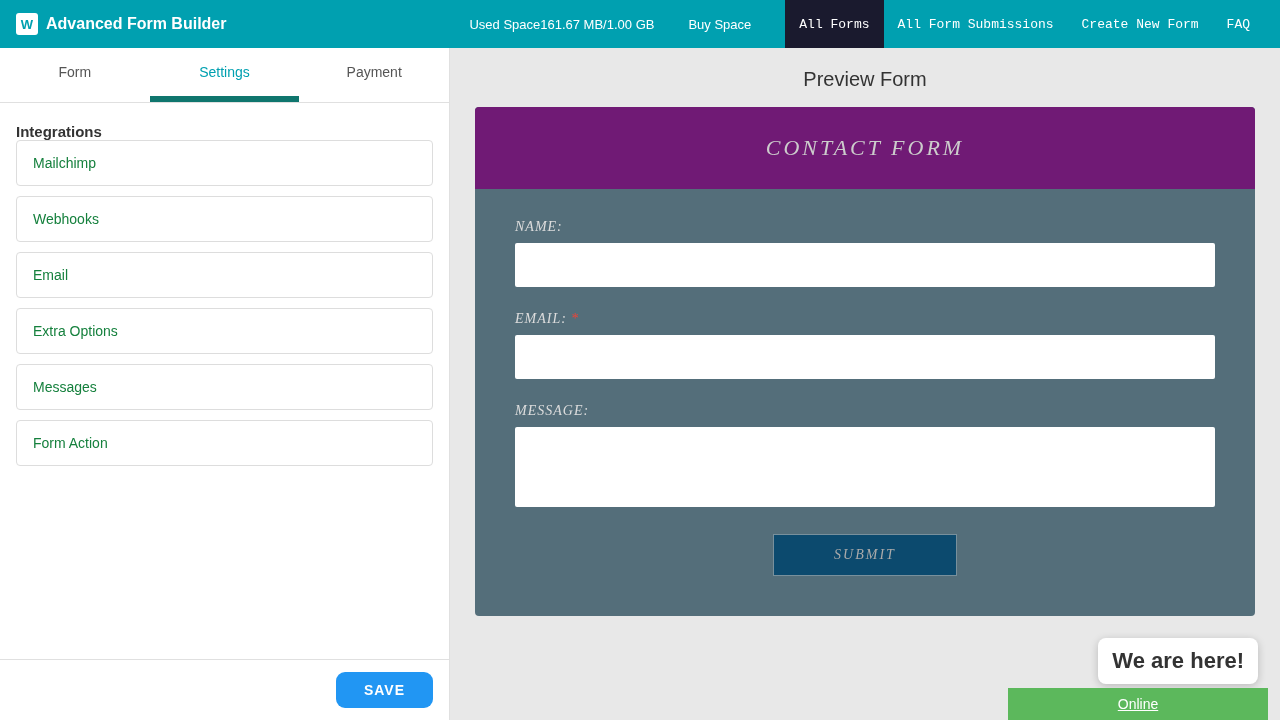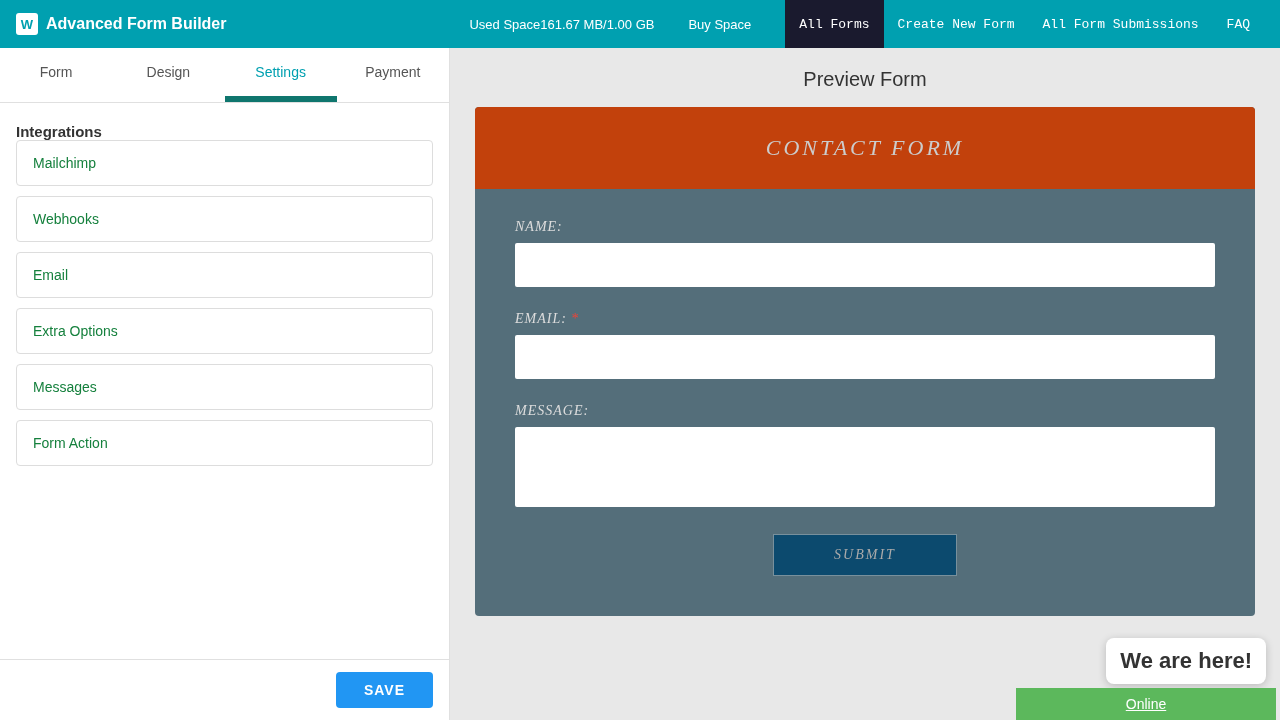--- a/index.html
+++ b/index.html
@@ -123,21 +123,21 @@
       display: flex;
       justify-content: flex-end;
       padding: 12px 16px;
       border-top: 1px solid #e0e0e0;
     }
     .save-btn {
       background: #2196f3;
       color: white;
       border: none;
       padding: 10px 28px;
-      border-radius: 4px;
+      border-radius: 9px;
       font-size: 14px;
       font-weight: bold;
       cursor: pointer;
       letter-spacing: 1px;
     }
 
     
     .preview-area {
       flex: 1;
       overflow-y: auto;
@@ -152,21 +152,21 @@
       font-weight: normal;
     }
     .preview-form-container {
       background: #546e7a;
       border-radius: 4px;
       overflow: hidden;
       max-width: 780px;
       margin: 0 auto;
     }
     .preview-form-header {
-      background: #c2410c;
+      background: #701a75;
       padding: 28px;
       text-align: center;
     }
     .preview-form-header-title {
       font-family: 'Georgia', cursive;
       font-style: italic;
       color: #ccc;
       font-size: 22px;
       letter-spacing: 3px;
     }
@@ -223,21 +223,21 @@
       font-size: 14px;
       letter-spacing: 2px;
       cursor: pointer;
       text-transform: uppercase;
     }
 
     
     .chat-widget {
       position: fixed;
       bottom: 0;
-      right: 4px;
+      right: 12px;
       width: 260px;
     }
     .chat-bubble {
       background: white;
       border-radius: 8px;
       padding: 10px 14px;
       margin: 0 10px 4px auto;
       width: fit-content;
       box-shadow: 0 2px 8px rgba(0,0,0,0.2);
       font-size: 22px;
@@ -263,33 +263,32 @@
     <span>Advanced Form Builder</span>
   </div>
   <div class="top-nav-spacer"></div>
   <div class="top-nav-info">
     <span>Used Space</span>
     <span>161.67 MB/1.00 GB</span>
   </div>
   <a class="top-nav-link">Buy Space</a>
   <div class="top-nav-links">
     <a class="top-nav-link active">All Forms</a>
+    <a class="top-nav-link">All Form Submissions</a>
     <a class="top-nav-link">Create New Form</a>
-    <a class="top-nav-link">All Form Submissions</a>
     <a class="top-nav-link">FAQ</a>
   </div>
 </nav>
 
 <div class="main-layout">
 
   <div class="sidebar">
 
     <div class="sidebar-tabs">
       <div class="sidebar-tab">Form</div>
-      <div class="sidebar-tab">Design</div>
       <div class="sidebar-tab active">Settings</div>
       <div class="sidebar-tab">Payment</div>
     </div>
 
     <div class="sidebar-content">
       <div class="section-title">Integrations</div>
 
       <div class="integration-item">Mailchimp</div>
       <div class="integration-item">Webhooks</div>
       <div class="integration-item">Email</div>

